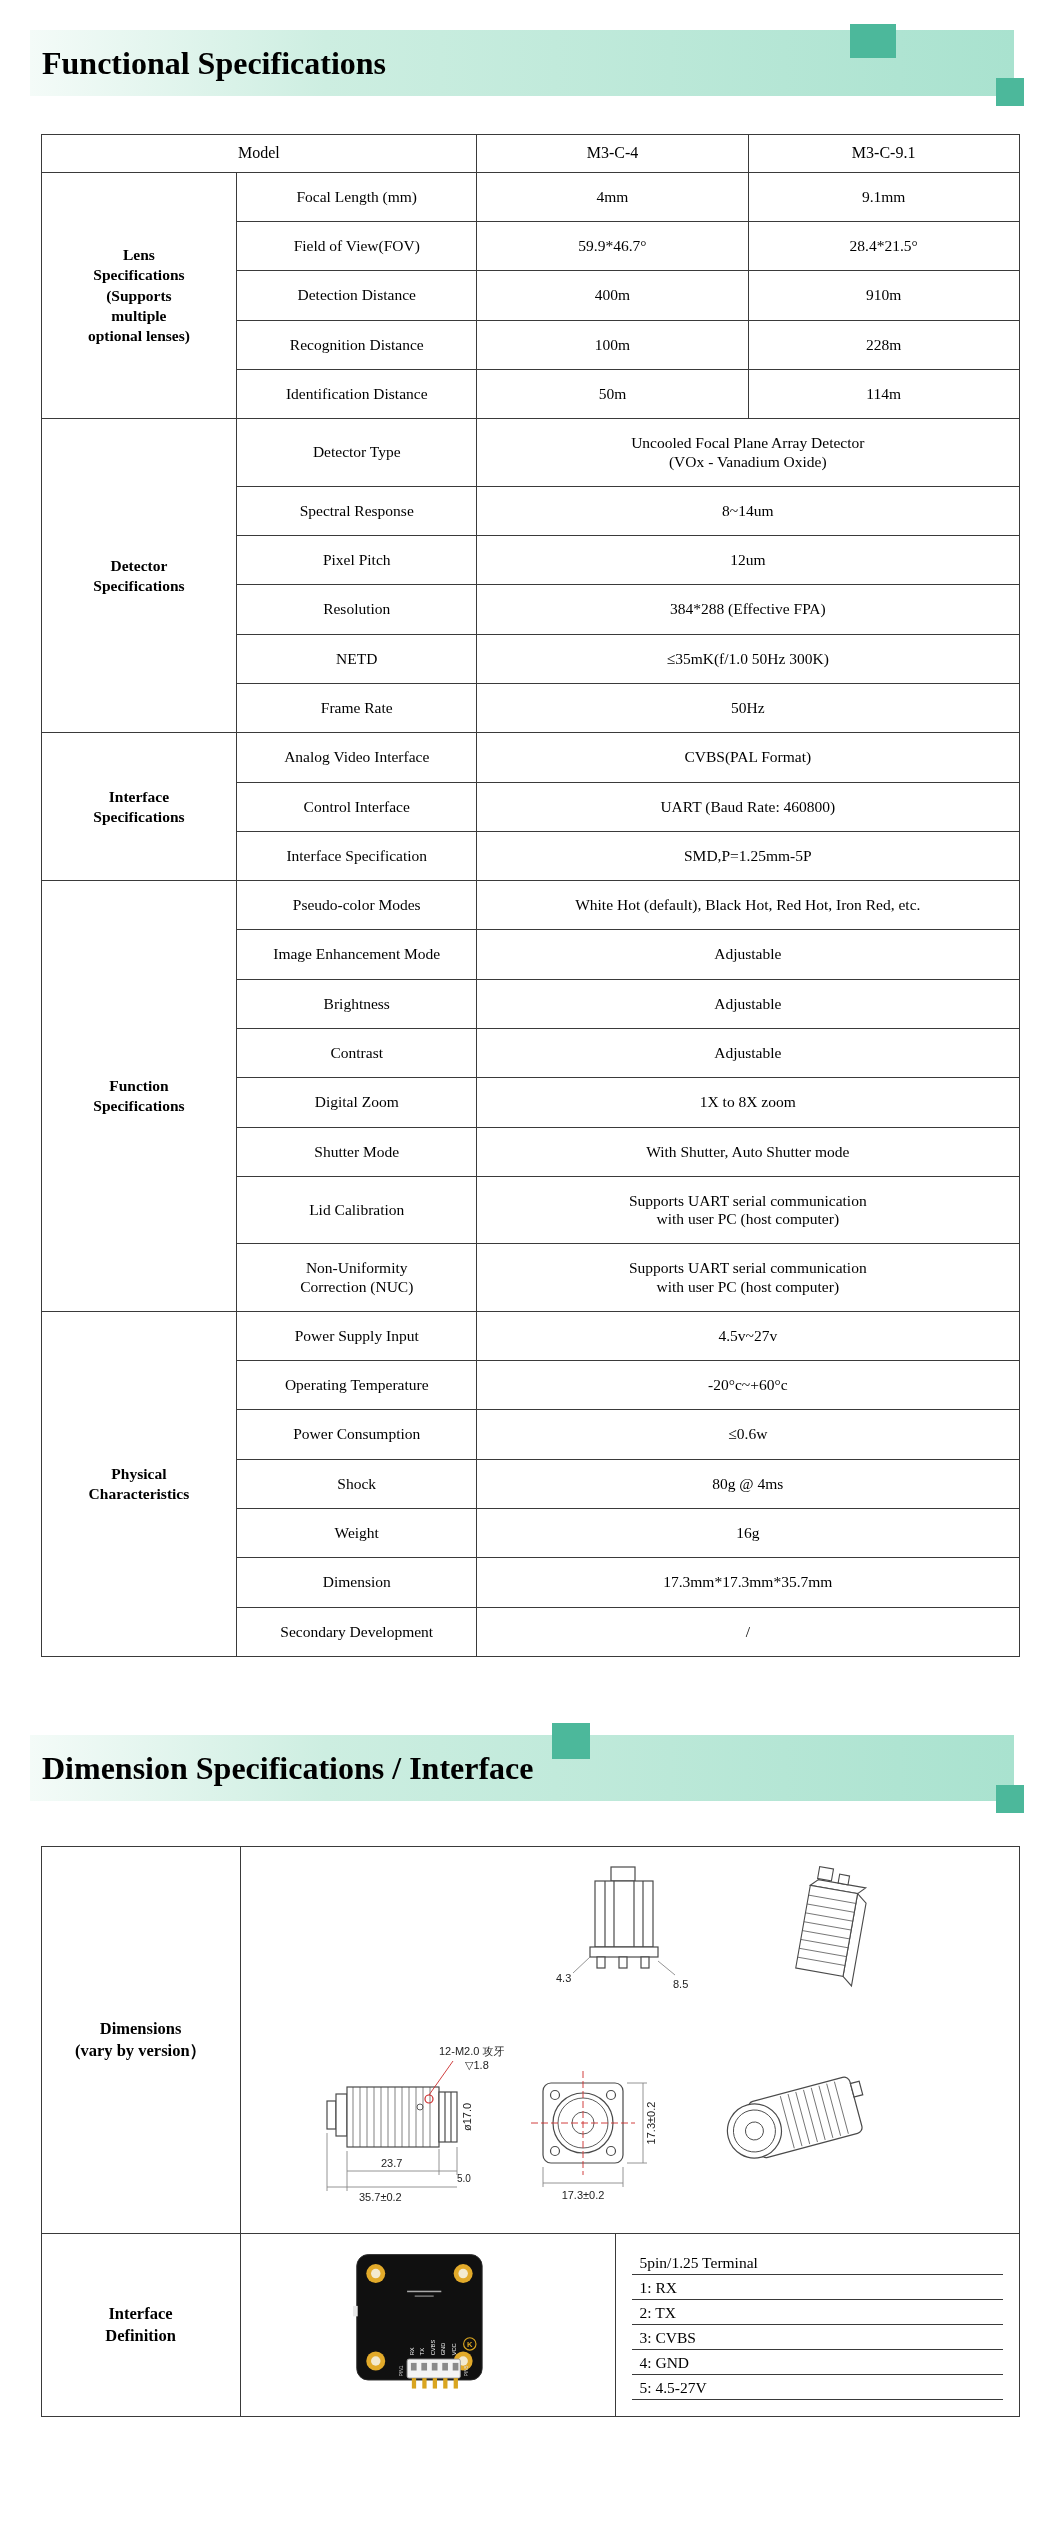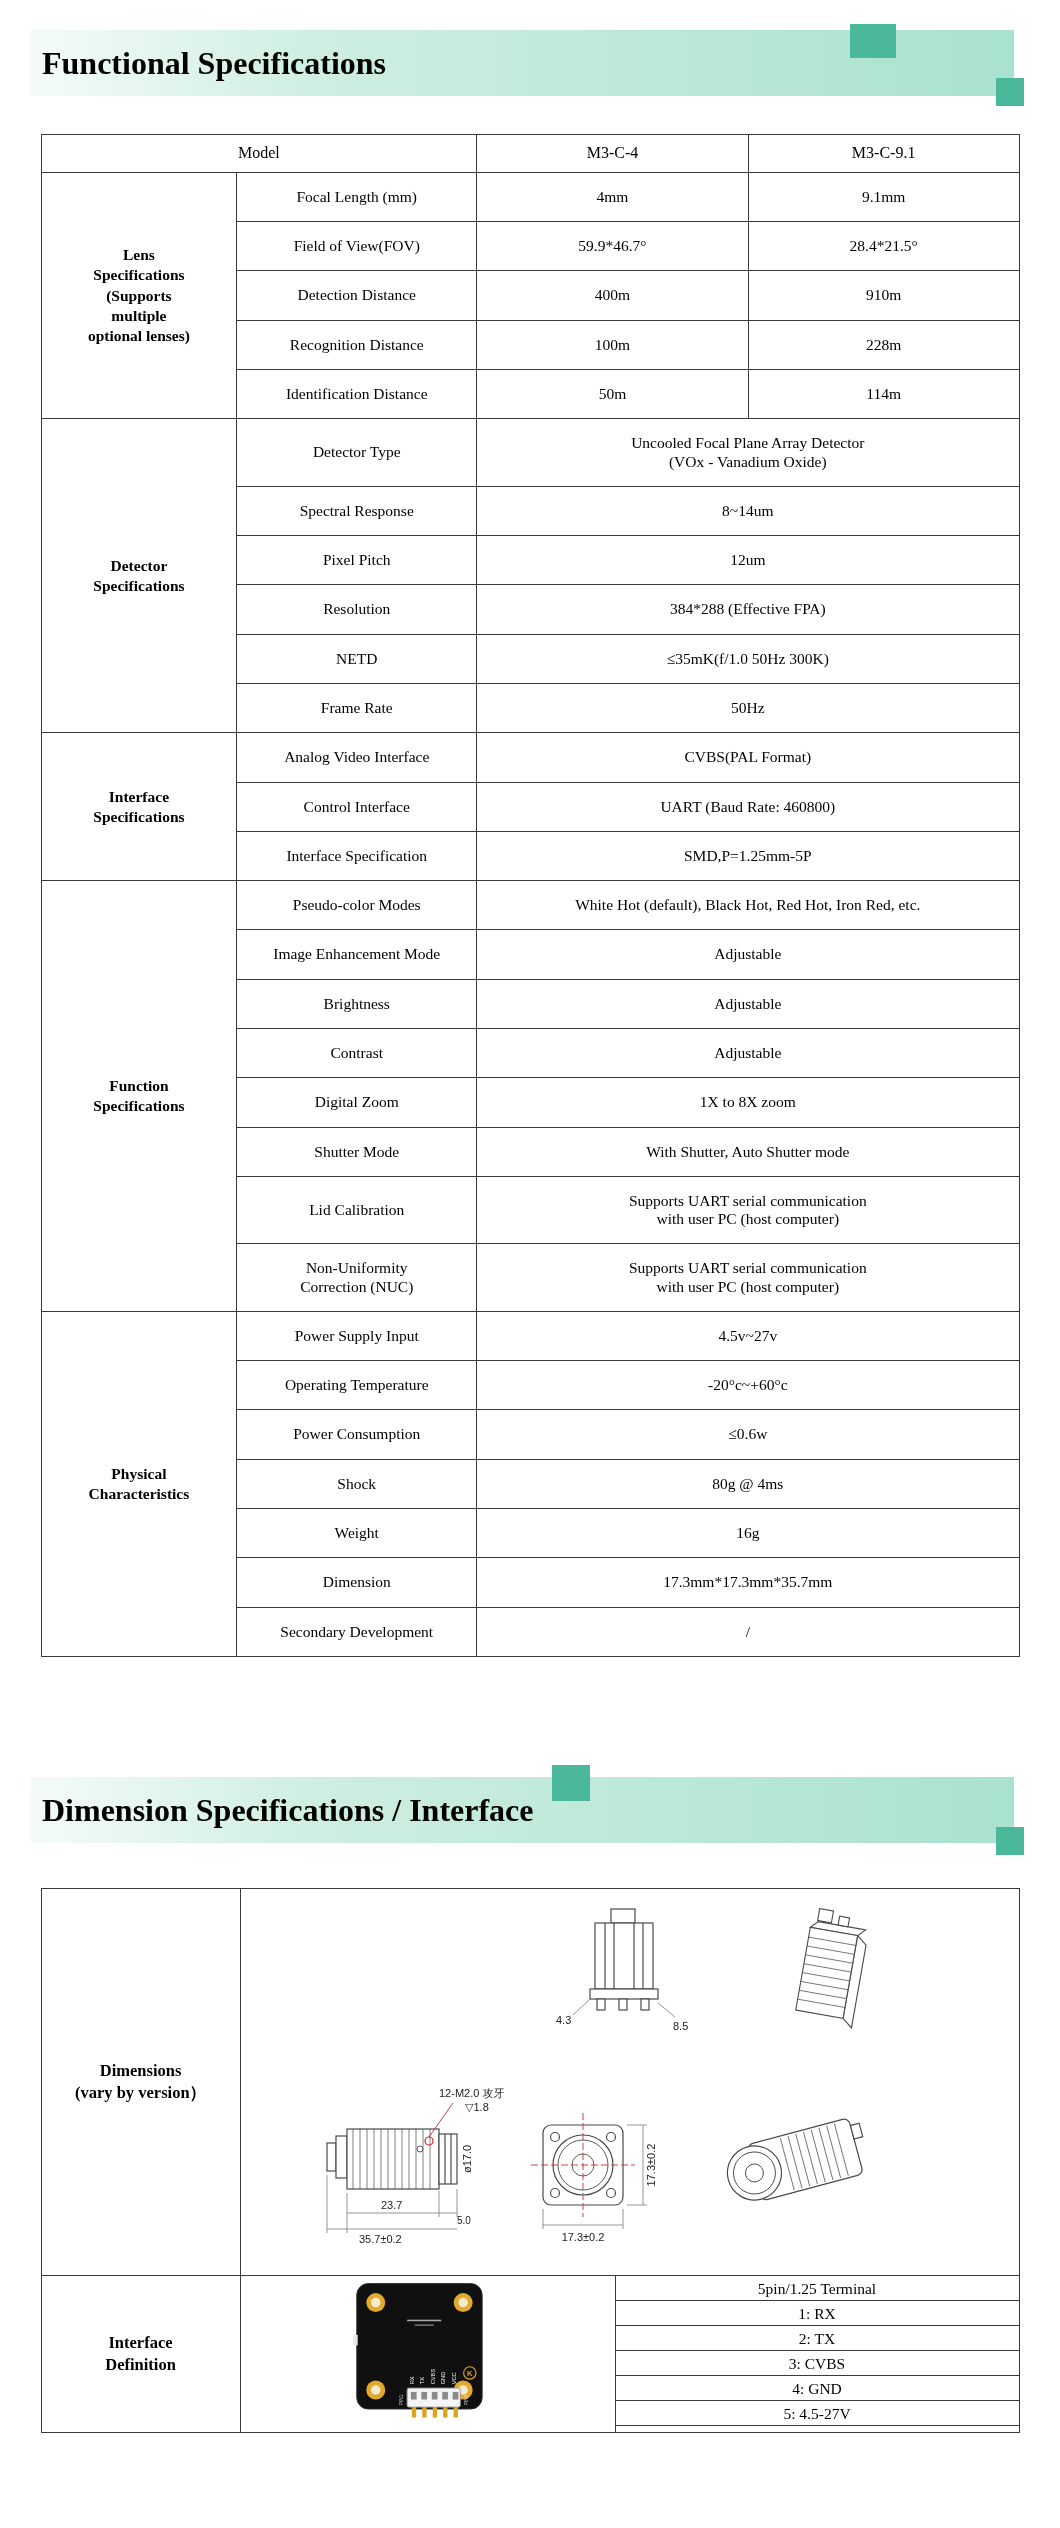--- a/index.html
+++ b/index.html
@@ -14,40 +14,40 @@
     background:linear-gradient(90deg,#f4fbf8 0%, #cdeee1 30%, #a9e2cf 100%);
   }
   .section-header .title {
     line-height:66px; padding-left:12px; font-size:32px; font-weight:bold; color:#000;
   }
   .deco { position:absolute; background:#4cb89b; }
   #hdr1 .deco-top    { width:46px; height:34px; top:-6px;  right:118px; }
   #hdr1 .deco-corner { width:28px; height:28px; bottom:-10px; right:-10px; }
   #hdr2 .deco-top    { width:38px; height:36px; top:-12px; left:522px; }
   #hdr2 .deco-corner { width:28px; height:28px; bottom:-12px; right:-10px; }
-  .second { margin-top:120px; }
+  .second { margin-top:78px; }
   
   table { border-collapse:collapse; }
   .spec-table { margin:38px auto 0 auto; width:979px; }
   .spec-table td {
     border:1px solid #3a3a3a; text-align:center; vertical-align:middle;
     padding:15px 6px; font-size:15.5px; white-space:pre-line; line-height:1.18;
   }
   .spec-table td.model-cell { padding:9px 12px; font-size:16px; }
   .group-cell { font-weight:bold; font-size:16.5px; line-height:1.3 !important; }
   
   .dim-table { margin:45px auto 30px auto; width:979px; }
   .dim-table td { border:1px solid #3a3a3a;margin-left:8px; }
   .dim-label {
     text-align:center; vertical-align:middle; font-weight:bold; font-size:16.5px;
     white-space:pre-line; line-height:1.35;
   }
   .drawing-cell { height:385px; padding:2px; vertical-align:top; background:#fff; }
   .pcb-cell { height:155px; text-align:center; vertical-align:middle; padding:0; }
-  .pins-cell { vertical-align:top; padding:0;text-align:center; }
+  .pins-cell { vertical-align:top; padding:16px; }
   .pin-row {
     height:25px; line-height:25px; padding:0 8px; font-size:15.5px;
     border-bottom:1px solid #3a3a3a;
   }
   svg text { font-family:"Liberation Sans", sans-serif; }
 </style>
 </head>
 <body>
 
 <div class="section-header" id="hdr1">

